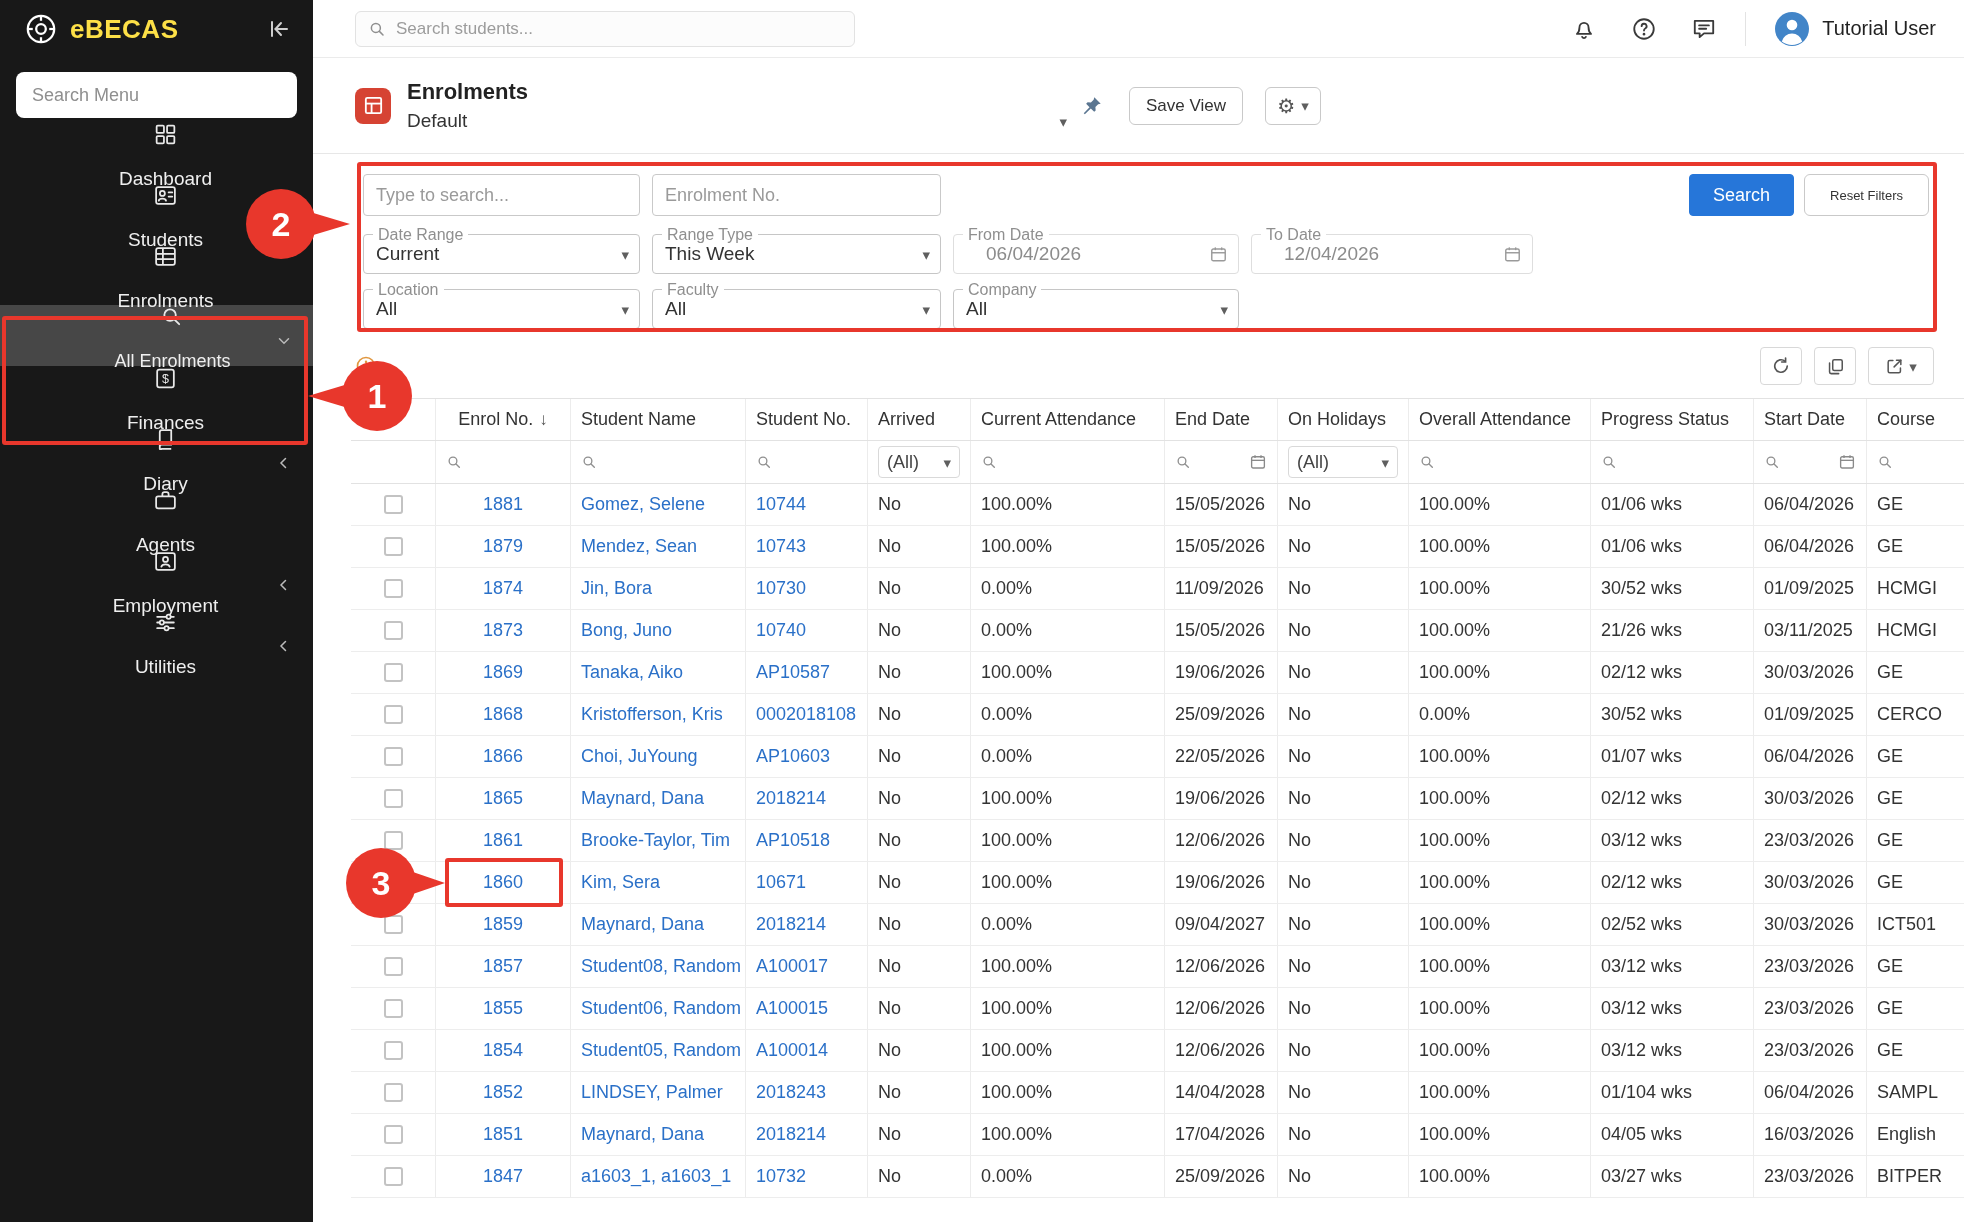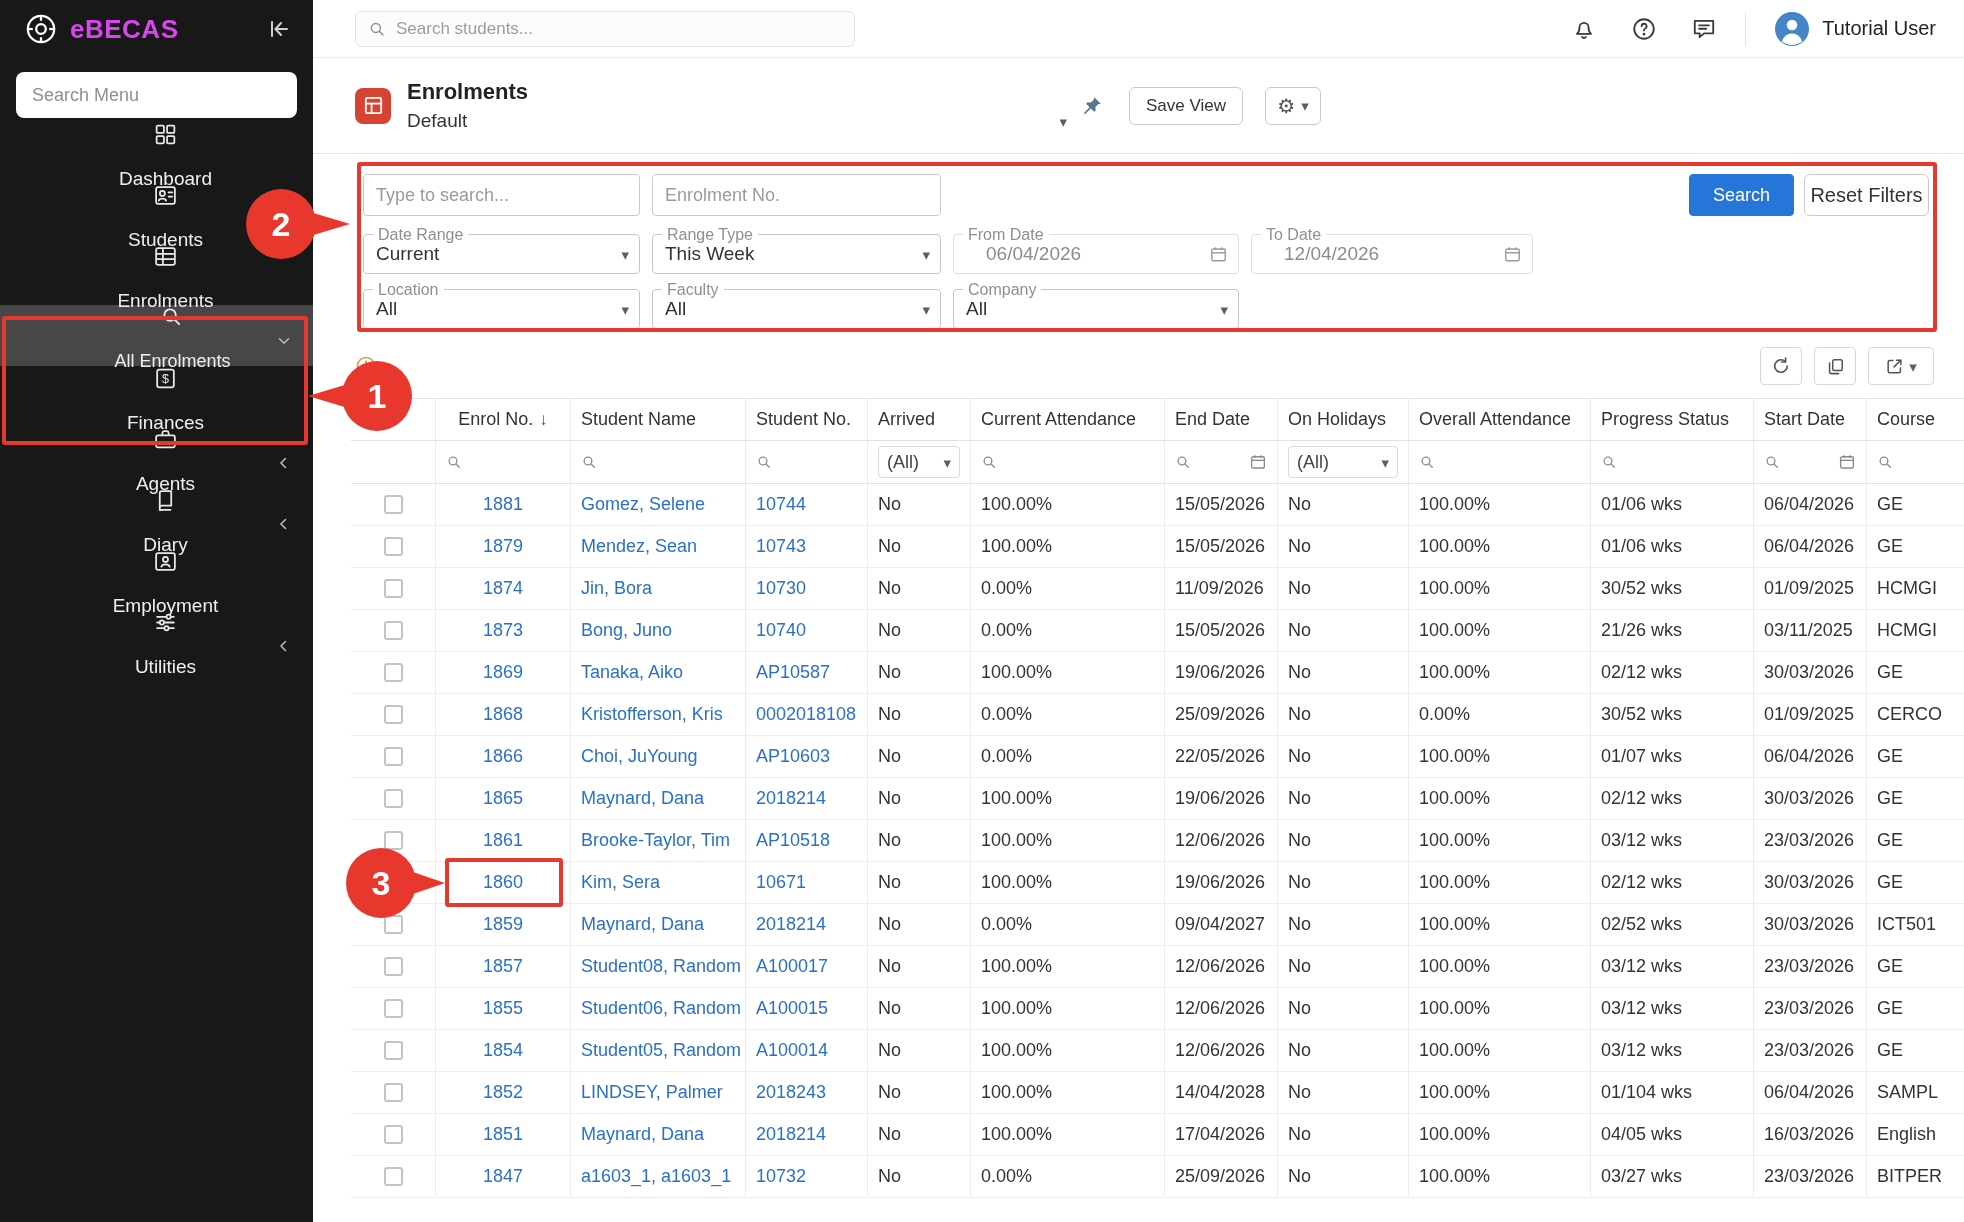--- a/index.html
+++ b/index.html
@@ -3,21 +3,21 @@
 <meta charset="utf-8">
 <style>
   * { margin:0; padding:0; box-sizing:border-box; }
   html,body { width:1964px; height:1222px; font-family:"Liberation Sans",sans-serif; background:#fff; overflow:hidden; }
   .app { position:relative; width:1964px; height:1222px; display:flex; }
 
   
   .sidebar { width:313px; flex-shrink:0; background:#181818; color:#f0f0f0; }
   .logo-row { height:58px; display:flex; align-items:center; padding:0 20px 0 24px; }
   .logo-icon { width:34px; height:34px; margin-right:12px; display:flex; }
-  .logo-text { font-size:26px; font-weight:bold; color:#d946ef; letter-spacing:.5px; flex:1; }
+  .logo-text { font-size:26px; font-weight:bold; color:#fde047; letter-spacing:.5px; flex:1; }
   .collapse-btn { width:28px; height:28px; display:flex; align-items:center; justify-content:center; cursor:pointer; }
   .menu-search { margin:14px 16px 4px; }
   .menu-search input { width:100%; height:46px; border-radius:8px; border:none; outline:none; padding:0 16px; font-size:18px; background:#fff; color:#333; font-family:"Liberation Sans",sans-serif; }
   .menu-search input::placeholder { color:#8f8f8f; }
   .menu-item { height:61px; display:flex; align-items:center; padding:0 20px 0 38px; gap:20px; font-size:19px; cursor:pointer; color:#efefef;flex-direction:column; }
   .menu-item .mi-icon { width:26px; height:26px; display:flex; flex-shrink:0; }
   .menu-item .mi-label { white-space:nowrap; }
   .menu-item .chev { margin-left:auto; display:flex; }
   .menu-item.sub { padding-left:52px; background:#474747; font-size:18px; }
 
@@ -53,21 +53,21 @@
   
   .filter-panel { margin:8px 27px 0 44px; height:170px; padding:12px 8px 3px 6px; background:#fff; }
   .fp-row { display:flex; align-items:center; gap:12px; }
   .fp-row1 { height:42px; }
   .fp-input { height:42px; border:1px solid #c9c9c9; border-radius:4px; padding:0 12px; font-size:18px; color:#333; outline:none; font-family:"Liberation Sans",sans-serif; }
   .fp-input::placeholder { color:#9a9a9a; }
   .fp-search-input { width:277px; }
   .fp-enrolno-input { width:289px; }
   .fp-actions { margin-left:auto; display:flex; gap:10px; }
   .search-btn { height:42px; width:105px; background:#2676d9; border:1px solid #2676d9; border-radius:4px; color:#fff; font-size:18px; cursor:pointer; font-family:"Liberation Sans",sans-serif; }
-  .reset-btn { height:42px; width:125px; font-size:20px; }
+  .reset-btn { height:42px; width:125px; font-size:13px; }
   .fp-row2 { margin-top:18px; height:40px; }
   .fp-row3 { margin-top:15px; height:40px; }
   .field { position:relative; height:40px; border:1px solid #c6c6c6; border-radius:4px; display:flex; align-items:center; padding:0 10px 0 12px; background:#fff; cursor:pointer; }
   .field .f-label { position:absolute; top:-9px; left:9px; background:#fff; padding:0 5px; font-size:16px; color:#8f8f8f; white-space:nowrap; }
   .field .f-value { font-size:19px; color:#333; flex:1; white-space:nowrap; overflow:hidden; }
   .field.disabled { border-color:#dedede;padding-left:32px; }
   .field.disabled .f-value { color:#8c8c8c; }
   .w277{width:277px}.w289{width:289px}.w286{width:286px}.w282{width:282px}
 
   
@@ -204,40 +204,40 @@
         </span>
       <span class="mi-label">Finances</span>
       <span class="chev">
           <svg viewBox="0 0 24 24" width="18" height="18" fill="none" stroke="#bbb" stroke-width="2" stroke-linecap="round">
             <polyline points="14,6 8,12 14,18"></polyline>
           </svg>
         </span>
     </div>
     <div class="menu-item">
       <span class="mi-icon">
+          <svg viewBox="0 0 24 24" width="25" height="25" fill="none" stroke="#e9e9e9" stroke-width="1.7" stroke-linejoin="round">
+            <path d="M6.5 21V5a2 2 0 0 1 2-2h9v14h-9a2 2 0 0 0-2 2z"></path>
+            <path d="M6.5 21a2 2 0 0 0 2 0.01h9"></path>
+          </svg>
+        </span>
+      <span class="mi-label">Diary</span>
+    </div>
+    <div class="menu-item">
+      <span class="mi-icon">
           <svg viewBox="0 0 24 24" width="25" height="25" fill="none" stroke="#e9e9e9" stroke-width="1.7">
             <rect x="3" y="8" width="18" height="11.5" rx="2"></rect>
             <path d="M9 8V6a2 2 0 0 1 2-2h2a2 2 0 0 1 2 2v2"></path>
           </svg>
         </span>
       <span class="mi-label">Agents</span>
       <span class="chev">
           <svg viewBox="0 0 24 24" width="18" height="18" fill="none" stroke="#bbb" stroke-width="2" stroke-linecap="round">
             <polyline points="14,6 8,12 14,18"></polyline>
           </svg>
         </span>
-    </div>
-    <div class="menu-item">
-      <span class="mi-icon">
-          <svg viewBox="0 0 24 24" width="25" height="25" fill="none" stroke="#e9e9e9" stroke-width="1.7" stroke-linejoin="round">
-            <path d="M6.5 21V5a2 2 0 0 1 2-2h9v14h-9a2 2 0 0 0-2 2z"></path>
-            <path d="M6.5 21a2 2 0 0 0 2 0.01h9"></path>
-          </svg>
-        </span>
-      <span class="mi-label">Diary</span>
     </div>
     <div class="menu-item">
       <span class="mi-icon">
           <svg viewBox="0 0 24 24" width="25" height="25" fill="none" stroke="#e9e9e9" stroke-width="1.7" stroke-linecap="round">
             <rect x="3" y="4" width="18" height="16" rx="2"></rect>
             <circle cx="12" cy="10" r="2.4"></circle>
             <path d="M8 17c.7-3 7.3-3 8 0"></path>
           </svg>
         </span>
       <span class="mi-label">Employment</span>

